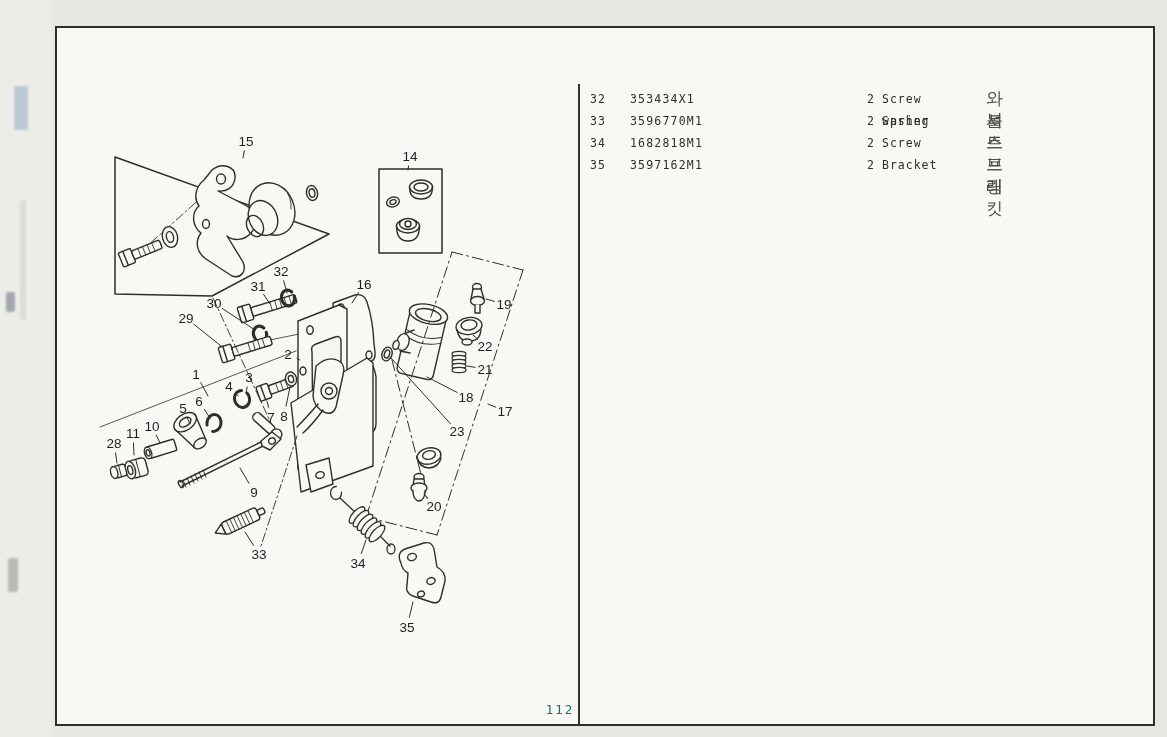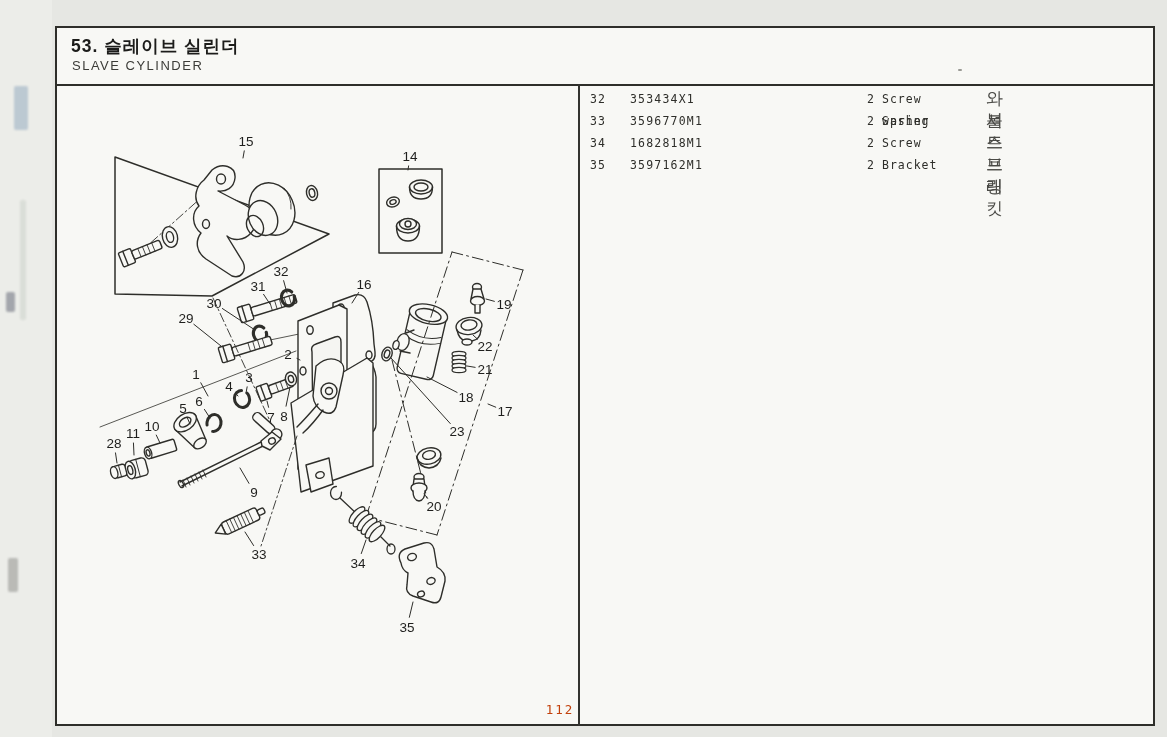--- a/index.html
+++ b/index.html
@@ -29,43 +29,38 @@
   .ptable{position:absolute;left:0px;top:60px;font-family:"DejaVu Sans Mono","Liberation Mono",monospace;
           font-size:11.5px;color:#2e2e2a;letter-spacing:1.2px;}
   .prow{position:relative;height:22px;line-height:22px;}
   .c-ref{position:absolute;left:533px;}
   .c-part{position:absolute;left:573px;}
   .c-qty{position:absolute;left:810px;}
   .c-name{position:absolute;left:825px;letter-spacing:1px;}
   .c-kr{position:absolute;left:929px;font-family:"Liberation Sans","DejaVu Sans",sans-serif;
         font-size:17px;color:#4a4a46;letter-spacing:3px;}
   .pageno{position:absolute;left:485px;top:674px;width:36px;text-align:center;
-          font-size:12.5px;color:#c2410c;letter-spacing:2px;font-family:"DejaVu Sans Mono",monospace;}
+          font-size:12.5px;color:#0f766e;letter-spacing:2px;font-family:"DejaVu Sans Mono",monospace;}
   
   svg.diagram{position:absolute;left:0;top:0;}
   .plbl{font:13.5px "Liberation Sans","DejaVu Sans",sans-serif;fill:#1f1f1d;text-anchor:middle;}
 </style>
 </head>
 <body>
 
 <div class="screen">
 
   <div class="scan-edge">
     <div class="smudge sm1"></div>
     <div class="smudge sm2"></div>
     <div class="smudge sm3"></div>
     <div class="smudge sm4"></div>
   </div>
 
   <div class="page">
-    <div class="title-row">
-      <div class="title-kr">53. 슬레이브 실린더</div>
-      <div class="title-en">SLAVE CYLINDER</div>
-      <div class="speck"></div>
-    </div>
     <div class="divider"></div>
 
     <div class="ptable">
       <div class="prow">
         <span class="c-ref">32</span>
         <span class="c-part">353434X1</span>
         <span class="c-qty">2</span>
         <span class="c-name">Screw washer</span>
         <span class="c-kr">와 셔</span>
       </div>

